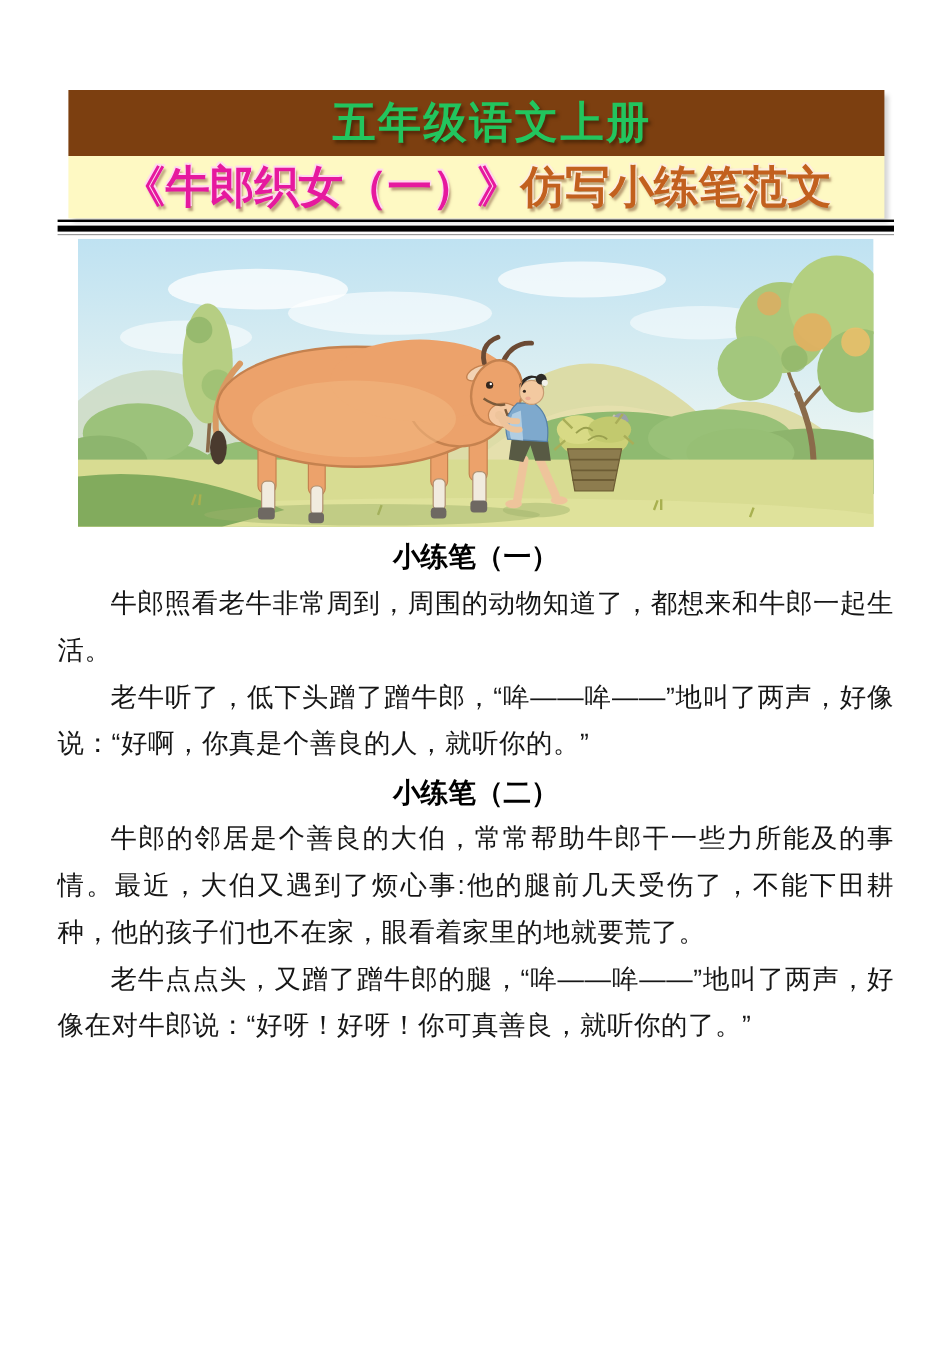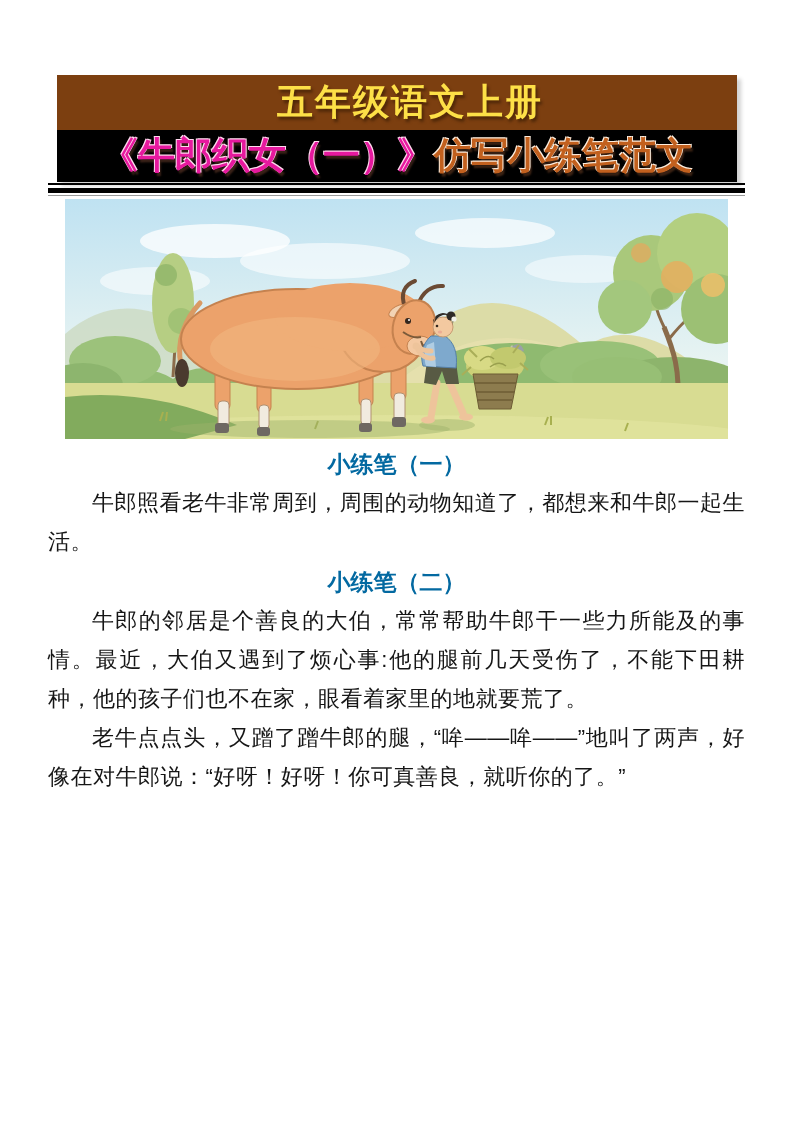--- a/index.html
+++ b/index.html
@@ -10,26 +10,26 @@
   }
   .page { width:793px; height:1122px; position:relative; }
 
   
   .banner-wrap { margin:75px 56px 0 57px; box-shadow:4px 4px 4px rgba(0,0,0,.18); }
   .banner1 {
     background:#7c3f10; height:55px;
     display:flex; align-items:center; justify-content:center;
   }
   .banner1 span {
-    color:#fde047; font-size:36px; font-weight:bold; letter-spacing:2px;
+    color:#22c55e; font-size:36px; font-weight:bold; letter-spacing:2px;
     text-shadow:2px 3px 3px rgba(40,20,0,.55);
     margin-left:26px;
   }
   .banner2 {
-    background:#000000; height:52px;
+    background:#fef9c3; height:52px;
     display:flex; align-items:center; justify-content:center; white-space:nowrap;font-family:Liberation Mono, monospace;
   }
   .banner2 span { font-size:37px; font-weight:bold; letter-spacing:0; }
   .banner2 .t1 {
     color:#e6199e;
     text-shadow:-1px -1px 0 #ffd9ee, 1px -1px 0 #ffd9ee, 2px 3px 2px rgba(120,70,50,.5);
   }
   .banner2 .t2 {
     color:#c2601e;
     text-shadow:-1px -1px 0 #fdeede, 1px -1px 0 #fdeede, 2px 3px 2px rgba(120,70,40,.5);
@@ -42,21 +42,21 @@
   .sep .l3 { height:1px; background:#9a9a9a; margin-top:2px; }
 
   
   figure.illu { margin:3px 65px 8px; width:663px; height:240px; }
   figure.illu svg { display:block; }
 
   
   .content { margin:0 48px; color:#161616; }
   h2.section {
     margin:4px 0 2px; text-align:center;
-    font-size:23px; line-height:34px; font-weight:bold; color:#0369a1;
+    font-size:23px; line-height:34px; font-weight:bold; color:#000000;
   }
   .content p {
     margin:0; font-size:22px; line-height:39px;
     text-align:justify; text-indent:2em; letter-spacing:.5px;
   }
 </style>
 </head>
 <body>
 
 <div class="page">
@@ -210,18 +210,19 @@
         <path d="M415,162 q8,-8 14,-2 M425,168 q9,-7 16,-1" stroke="#9aa04e" stroke-width="1.5" fill="none"></path>
         <path d="M408,175 L453,175 L446,210 L414,210 Z" fill="#8d7c4e" stroke="#6d5c34"></path>
         <path d="M409,184 L451,184 M411,193 L449,193 M412,201 L447,201" stroke="#6d5c34" stroke-width="1.5"></path>
       </g>
     </svg>
   </figure>
 
   <div class="content">
     <h2 class="section">小练笔（一）</h2>
     <p>牛郎照看老牛非常周到，周围的动物知道了，都想来和牛郎一起生活。</p>
+    <p>老牛听了，低下头蹭了蹭牛郎，“哞——哞——”地叫了两声，好像说：“好啊，你真是个善良的人，就听你的。”</p>
     <h2 class="section">小练笔（二）</h2>
     <p>牛郎的邻居是个善良的大伯，常常帮助牛郎干一些力所能及的事情。最近，大伯又遇到了烦心事:他的腿前几天受伤了，不能下田耕种，他的孩子们也不在家，眼看着家里的地就要荒了。</p>
     <p>老牛点点头，又蹭了蹭牛郎的腿，“哞——哞——”地叫了两声，好像在对牛郎说：“好呀！好呀！你可真善良，就听你的了。”</p>
   </div>
 
 </div>
 
 </body></html>

